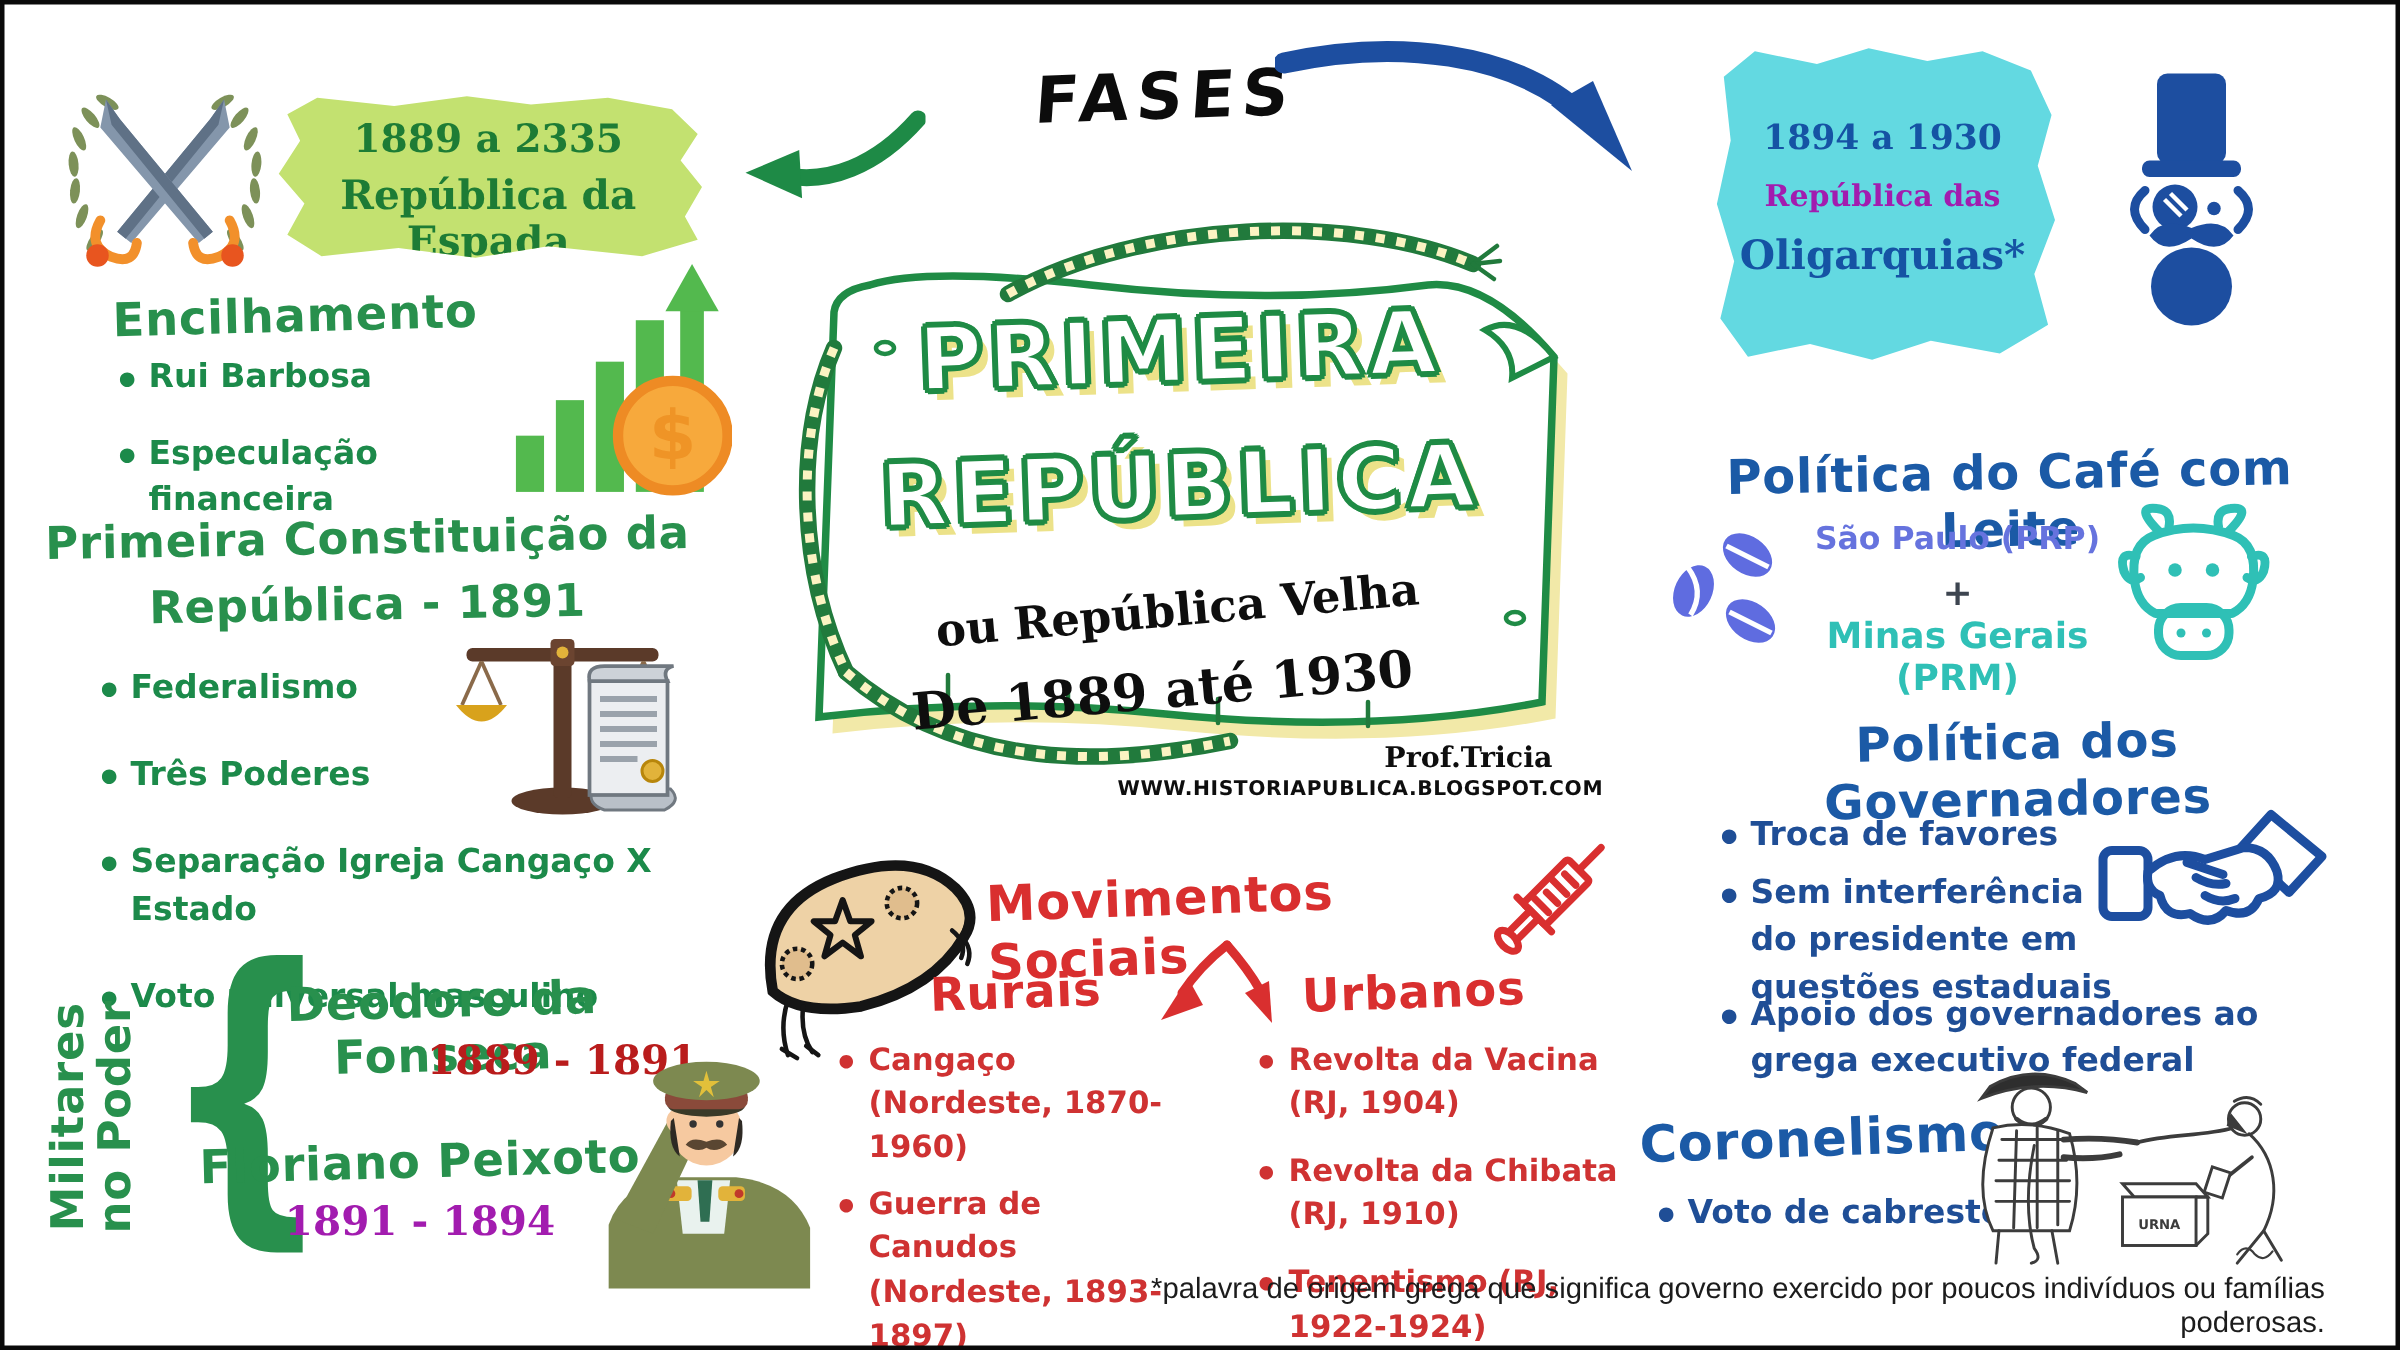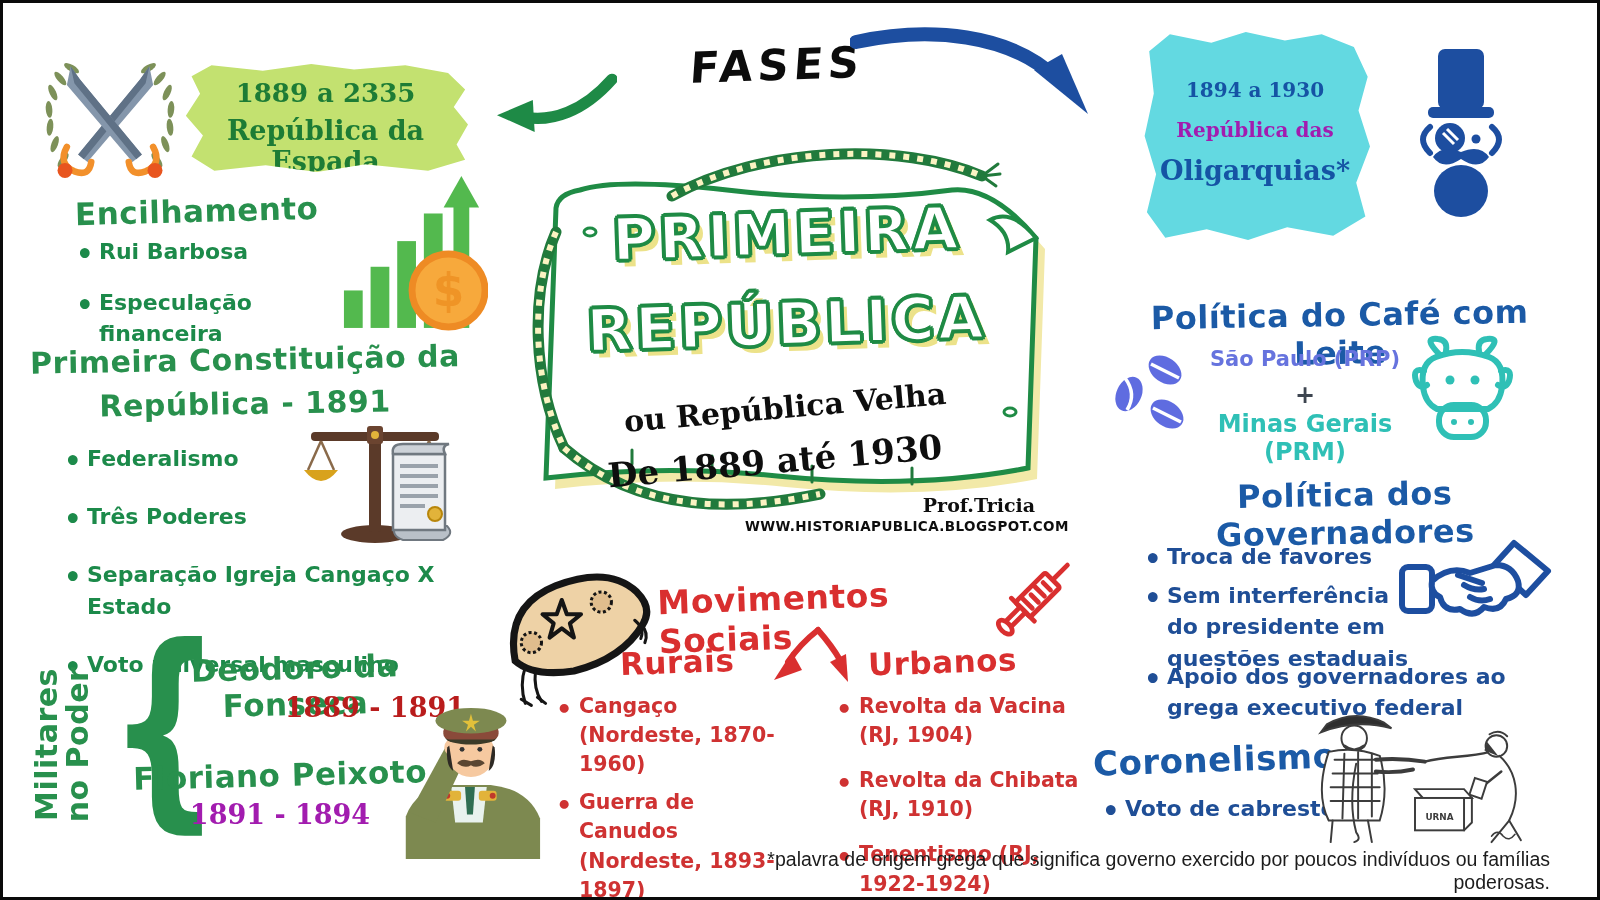--- a/index.html
+++ b/index.html
@@ -236,21 +236,21 @@
         <line x1="42" y1="49" x2="42" y2="63"></line>
       <line x1="51" y1="49" x2="51" y2="60"></line>
         <line x1="60" y1="49" x2="60" y2="63"></line>
       <line x1="68" y1="38" x2="68" y2="72"></line>
       <rect x="68" y="51" width="22" height="8"></rect>
       <ellipse cx="94" cy="55" rx="5" ry="9"></ellipse>
     </g>
   </svg>
 
   <div class="abs badge-cyan" style="left:1140px;top:30px;width:230px;height:212px;">
-    <div class="abs serifb" style="left:0;top:48px;width:230px;text-align:center;font-size:20px;color:#1553a4;">1894 a 1930</div>
+    <div class="abs serifb" style="left:0;top:48px;width:230px;text-align:center;font-size:23px;color:#1553a4;">1894 a 1930</div>
     <div class="abs serifb" style="left:0;top:88px;width:230px;text-align:center;font-size:20px;color:#a21caf;">República das</div>
     <div class="abs serifb" style="left:0;top:125px;width:230px;text-align:center;font-size:27px;color:#1553a4;">Oligarquias*</div>
   </div>
 
   <svg class="abs" style="left:1415px;top:45px;" width="92" height="180" viewBox="0 0 90 180">
     <rect x="22" y="4" width="46" height="60" rx="7" fill="#1d4ea0"></rect>
     <rect x="12" y="62" width="66" height="11" rx="5" fill="#1d4ea0"></rect>
     <path d="M14,82 Q0,94 14,108" fill="none" stroke="#1d4ea0" stroke-width="6" stroke-linecap="round"></path>
     <path d="M76,82 Q90,94 76,108" fill="none" stroke="#1d4ea0" stroke-width="6" stroke-linecap="round"></path>
     <circle cx="34" cy="93" r="15" fill="#1d4ea0"></circle>

